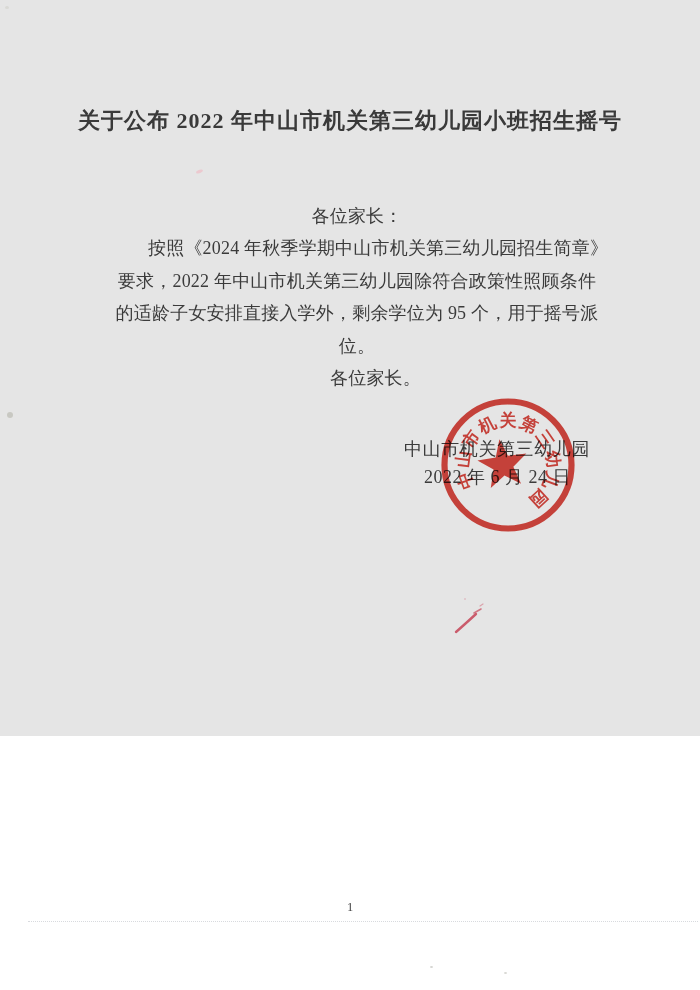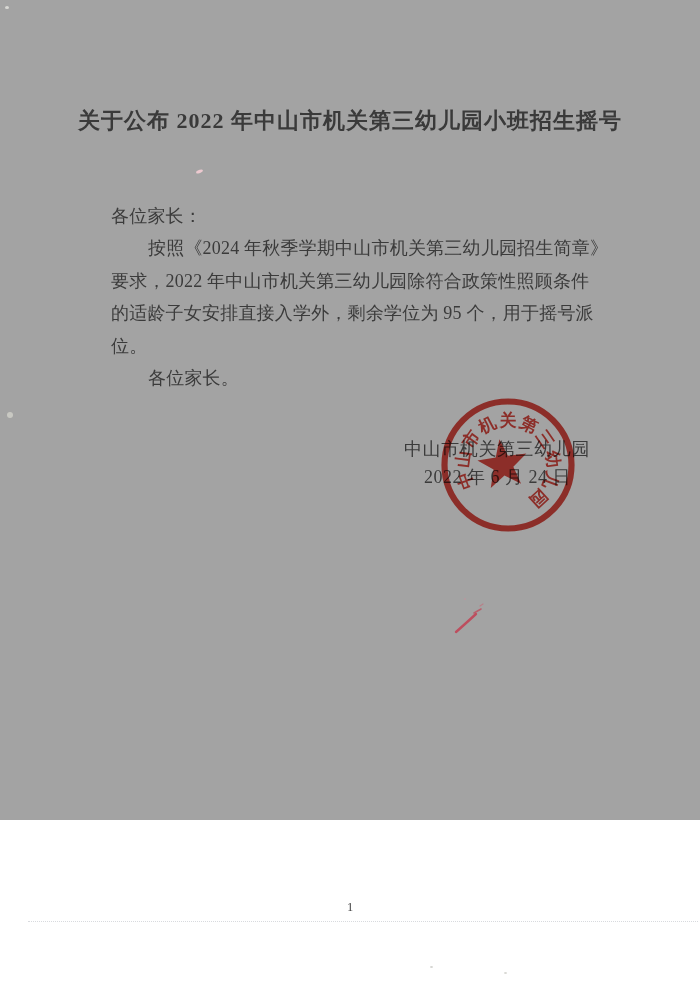--- a/index.html
+++ b/index.html
@@ -3,36 +3,36 @@
 <meta charset="utf-8">
 <style>
   html,body{margin:0;padding:0;}
   body{
     width:700px;height:990px;
     background:#ffffff;
     font-family:"Liberation Serif","DejaVu Serif",serif;
     overflow:hidden;
   }
   .page{
-    position:relative;width:700px;height:820px;background:#a3a3a3;
+    position:relative;width:700px;height:736px;background:#e5e5e5;
   }
   
   .title{
     position:absolute;top:103px;left:0;width:700px;
     text-align:center;
     font-size:22px;line-height:35px;font-weight:600;
     color:#3a3a3a;letter-spacing:1px;
   }
   
   .bodytext{
     position:absolute;top:200px;left:111px;width:492px;
     font-size:18px;line-height:32.4px;color:#3b3b3b;
     letter-spacing:.2px;
   }
-  .line{white-space:nowrap;}
+  .line{white-space:nowrap;text-align:center;}
   .indent{text-indent:37px;}
   
   .sig-name{
     position:absolute;top:437px;right:110px;
     font-size:18px;color:#3b3b3b;letter-spacing:.6px;white-space:nowrap;z-index:1;margin-left:7px;
   }
   .sig-date{
     position:absolute;top:465px;left:424px;
     font-size:18px;color:#3b3b3b;letter-spacing:.5px;white-space:nowrap;z-index:1;
   }

